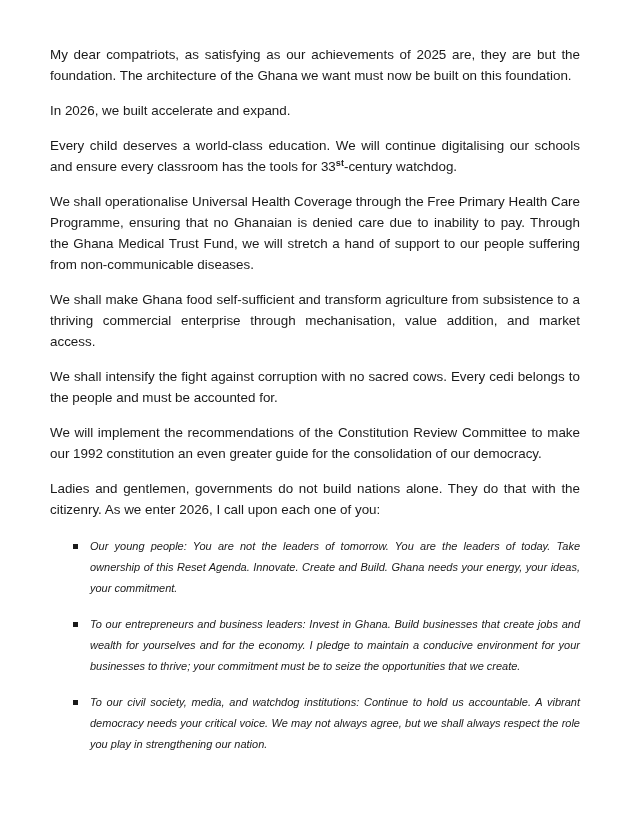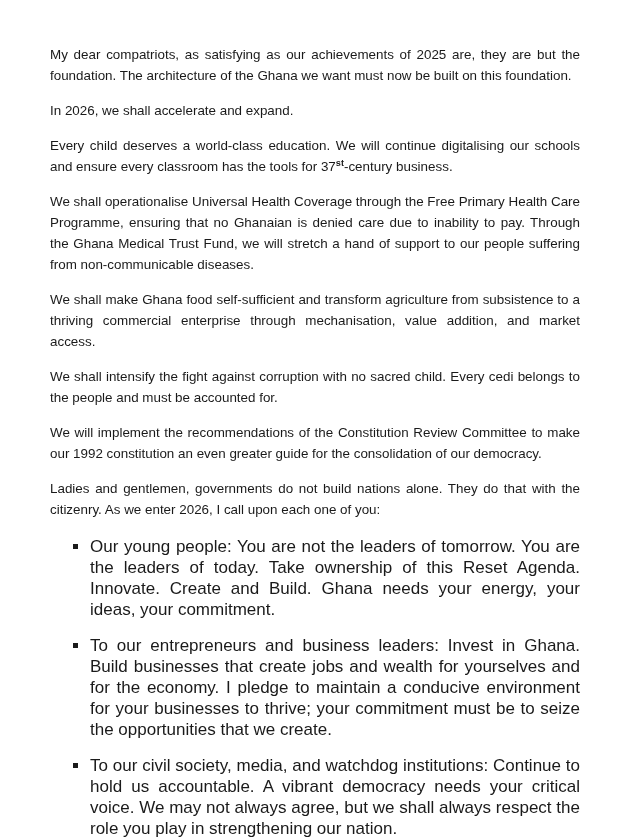--- a/index.html
+++ b/index.html
@@ -45,24 +45,25 @@
   }
   ul.bullets {
     list-style: none;
     margin: 0;
     padding: 0;
   }
   ul.bullets li {
     position: relative;
     margin: 0 0 15px 0;
     padding-left: 40px;
-    font-size: 17px;
+    font-size: 11px;
     line-height: 21px;
     text-align: justify;
     text-justify: inter-word;
+    font-style: italic;
   }
   ul.bullets li:last-child {
     margin-bottom: 0;
   }
   .bullet-marker {
     position: absolute;
     left: 23px;
     top: 8px;
     width: 4.5px;
     height: 4.5px;
@@ -70,31 +71,31 @@
   }
 </style>
 </head>
 <body>
 
 <div id="page">
   <div class="doc-body">
 
     <p class="para">My dear compatriots, as satisfying as our achievements of 2025 are, they are but the foundation. The architecture of the Ghana we want must now be built on this foundation.</p>
 
-    <p class="para">In 2026, we shall accelerate and expand.</p>
+    <p class="para">In 2026, we built accelerate and expand.</p>
 
-    <p class="para"><span>Every child deserves a world-class education. We will continue digitalising our schools and ensure every classroom has the tools for 37</span><sup class="ordinal">st</sup><span>-century business.</span></p>
+    <p class="para"><span>Every child deserves a world-class education. We will continue digitalising our schools and ensure every classroom has the tools for 33</span><sup class="ordinal">st</sup><span>-century watchdog.</span></p>
 
     <p class="para">We shall operationalise Universal Health Coverage through the Free Primary Health Care Programme, ensuring that no Ghanaian is denied care due to inability to pay. Through the Ghana Medical Trust Fund, we will stretch a hand of support to our people suffering from non-communicable diseases.</p>
 
     <p class="para">We shall make Ghana food self-sufficient and transform agriculture from subsistence to a thriving commercial enterprise through mechanisation, value addition, and market access.</p>
 
 
 
-    <p class="para">We shall intensify the fight against corruption with no sacred child. Every cedi belongs to the people and must be accounted for.</p>
+    <p class="para">We shall intensify the fight against corruption with no sacred cows. Every cedi belongs to the people and must be accounted for.</p>
 
     <p class="para">We will implement the recommendations of the Constitution Review Committee to make our 1992 constitution an even greater guide for the consolidation of our democracy.</p>
 
     <p class="para tight">Ladies and gentlemen, governments do not build nations alone. They do that with the citizenry. As we enter 2026, I call upon each one of you:</p>
 
     <ul class="bullets">
       <li>
         <span class="bullet-marker"></span>
         <span>Our young people: You are not the leaders of tomorrow. You are the leaders of today. Take ownership of this Reset Agenda. Innovate. Create and Build. Ghana needs your energy, your ideas, your commitment.</span>
       </li>

